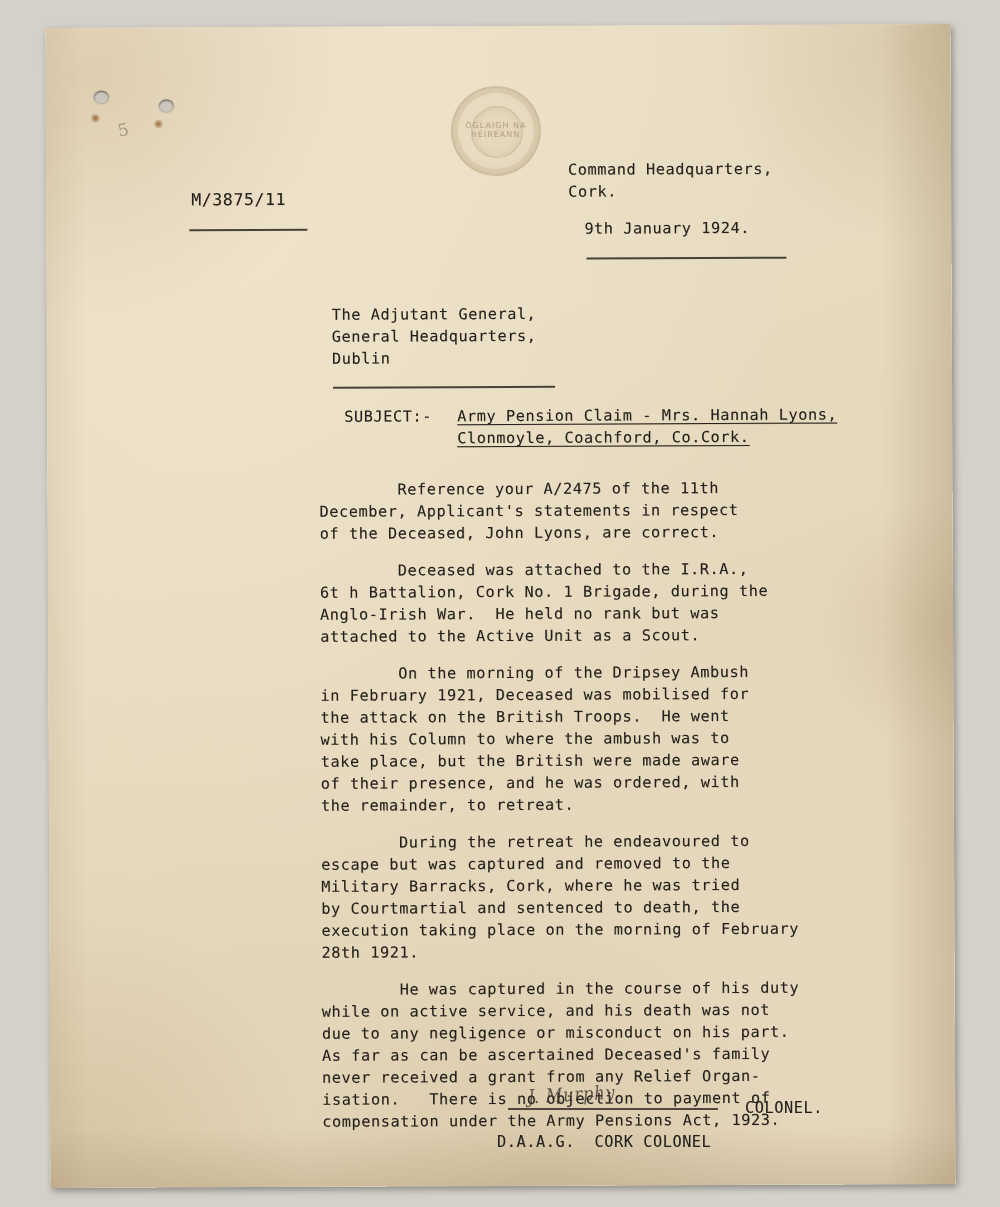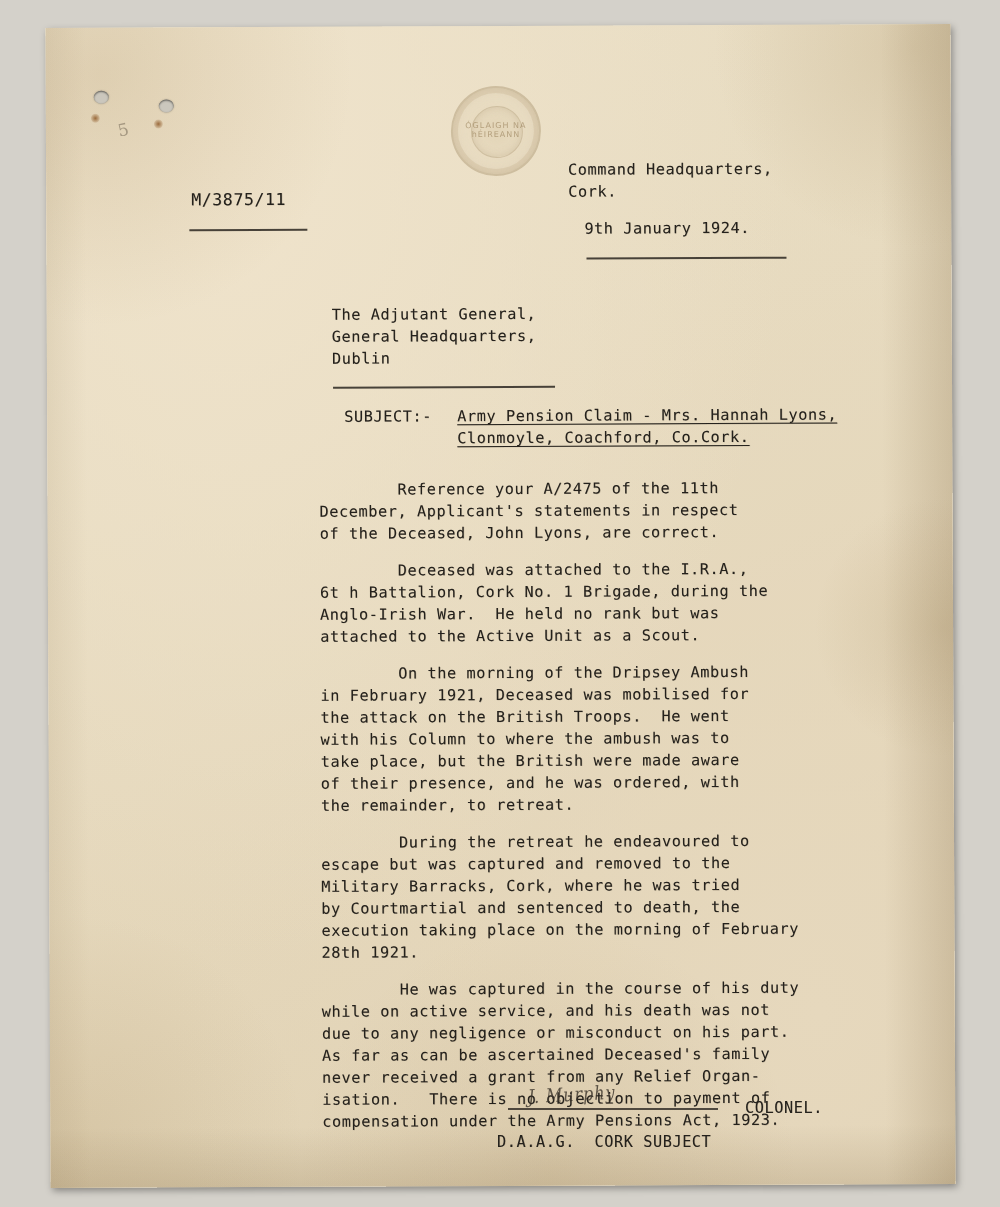--- a/index.html
+++ b/index.html
@@ -225,15 +225,15 @@
     <div class="ink" style="left:272px; top:1018px;">As far as can be ascertained Deceased's family</div>
     <div class="ink" style="left:272px; top:1040px;">never received a grant from any Relief Organ-</div>
     <div class="ink" style="left:272px; top:1062px;">isation.   There is no objection to payment of</div>
     <div class="ink" style="left:272px; top:1084px;">compensation under the Army Pensions Act, 1923.</div>
 
   </div>
 
   <div id="signature">J. Murphy</div>
   <div id="sig-rule"></div>
   <div class="ink" style="left:745px; top:1097px;">COLONEL.</div>
-  <div class="ink" style="left:497px; top:1131px;">D.A.A.G.  CORK SUBJECT</div>
+  <div class="ink" style="left:497px; top:1131px;">D.A.A.G.  CORK COLONEL</div>
 
 </div>
 
 </body></html>

